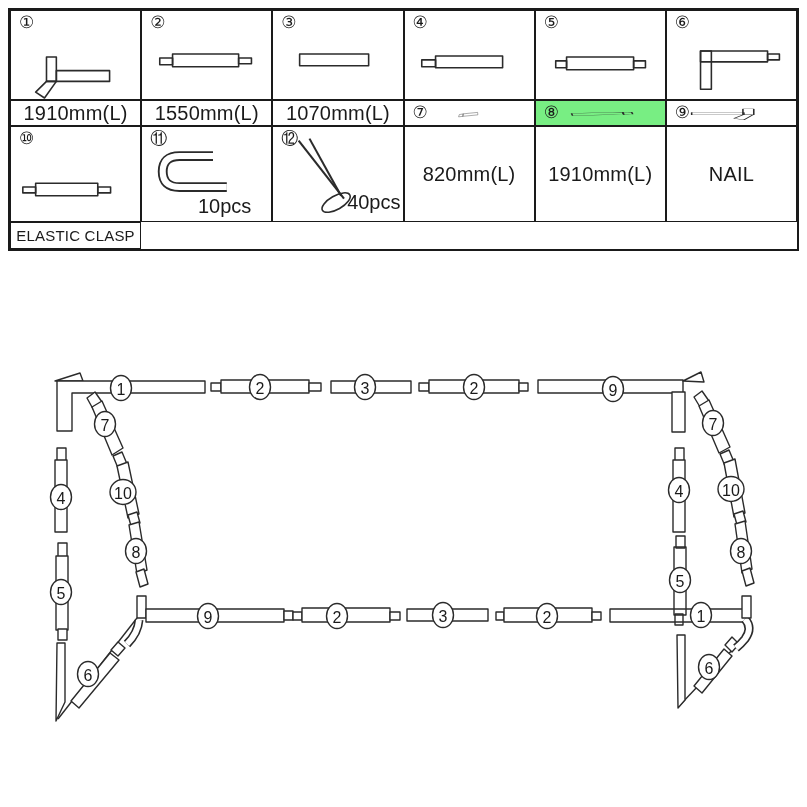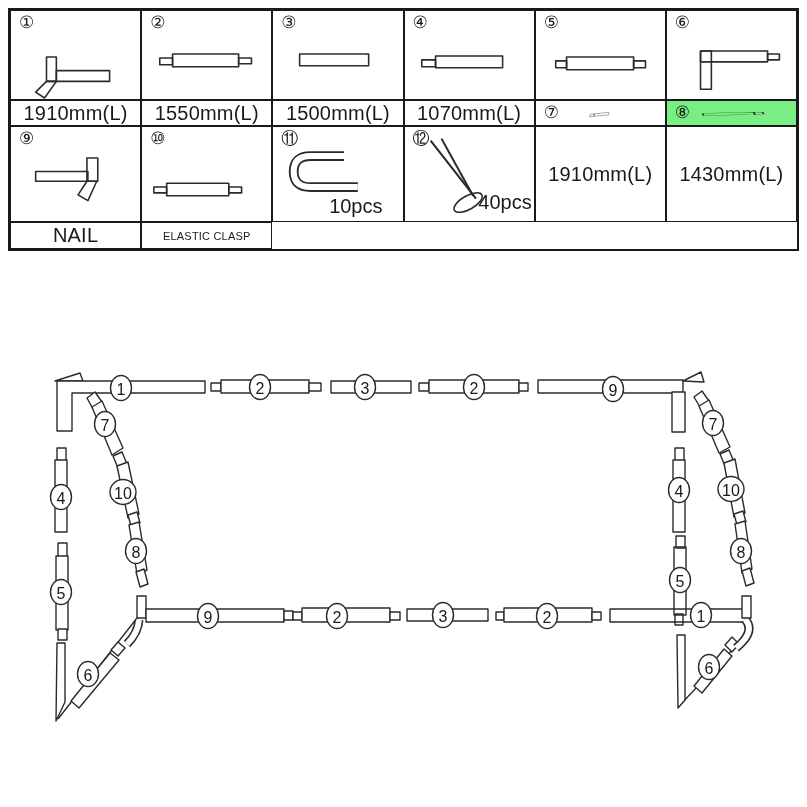--- a/index.html
+++ b/index.html
@@ -23,21 +23,21 @@
   }
   .pict{position:absolute;left:0;top:0;width:100%;height:100%;}
   .pict *{stroke:#2b2b2b;stroke-width:1.6;fill:none;stroke-linejoin:round;}
   .pict .thick{stroke-width:10;}
   .pict .thick-in{stroke:#fff;stroke-width:6.2;}
   .pict .thin{stroke-width:2.1;}
   .cap{
     display:flex;align-items:center;justify-content:center;
     font-size:20px;letter-spacing:0.2px;white-space:nowrap;
   }
-  .cap.small{font-size:11px;}
+  .cap.small{font-size:15px;}
   .qty{position:absolute;font-size:20px;}
   .qty.q11{right:20px;bottom:3px;}
   .qty.q12{right:2px;bottom:7px;}
   
   .diagram{position:absolute;left:0;top:330px;width:807px;height:477px;}
   .frame *{stroke:#2b2b2b;stroke-width:1.4;fill:#fff;stroke-linejoin:round;}
   .frame .nofill{fill:none;}
   .frame .elbow{fill:none;stroke-width:9;}
   .frame .elbow-in{fill:none;stroke:#fff;stroke-width:5.8;}
   .lbl-ellipse{fill:#fff;stroke:#2b2b2b;stroke-width:1.4;}
@@ -92,21 +92,20 @@
     <span class="pnum">⑥</span>
     <svg class="pict" viewBox="0 0 131 90" preserveAspectRatio="none">
       <rect x="34" y="41" width="11" height="39"></rect>
       <rect x="34" y="41" width="68" height="11"></rect>
       <rect x="102" y="44" width="12" height="6"></rect>
     </svg>
   </div>
 
   <div class="cell cap">1910mm(L)</div>
   <div class="cell cap">1550mm(L)</div>
-  <div class="cell cap">1500mm(L)</div>
   <div class="cell cap">1070mm(L)</div>
 
   <div class="cell part">
     <span class="pnum">⑦</span>
     <svg class="pict" viewBox="0 0 131 97" preserveAspectRatio="false">
       <polygon points="21,64 24,55 40,52 39,62"></polygon>
       <polygon points="38,62 39,52 98,46 99,56"></polygon>
     </svg>
   </div>
   <div class="cell part" style="background: rgb(120, 238, 131);">
@@ -143,22 +142,22 @@
   <div class="cell part">
     <span class="pnum">⑫</span>
     <svg class="pict" viewBox="0 0 131 97" preserveAspectRatio="none">
       <line class="thin" x1="26" y1="14" x2="72" y2="74"></line>
       <line class="thin" x1="37" y1="12" x2="69" y2="71"></line>
       <ellipse cx="64" cy="78" rx="16" ry="7" transform="rotate(-30 64 78)"></ellipse>
     </svg>
     <span class="qty q12">40pcs</span>
   </div>
 
+  <div class="cell cap">820mm(L)</div>
   <div class="cell cap">1910mm(L)</div>
-  <div class="cell cap">1430mm(L)</div>
   <div class="cell cap">NAIL</div>
   <div class="cell cap small">ELASTIC CLASP</div>
 </div>
 
 <svg class="diagram" viewBox="0 330 807 477">
   <g class="frame">
 
     <polygon points="55,381 80,373 83,381"></polygon>
     <polygon points="57,381 205,381 205,393 72,393 72,431 57,431"></polygon>
 

